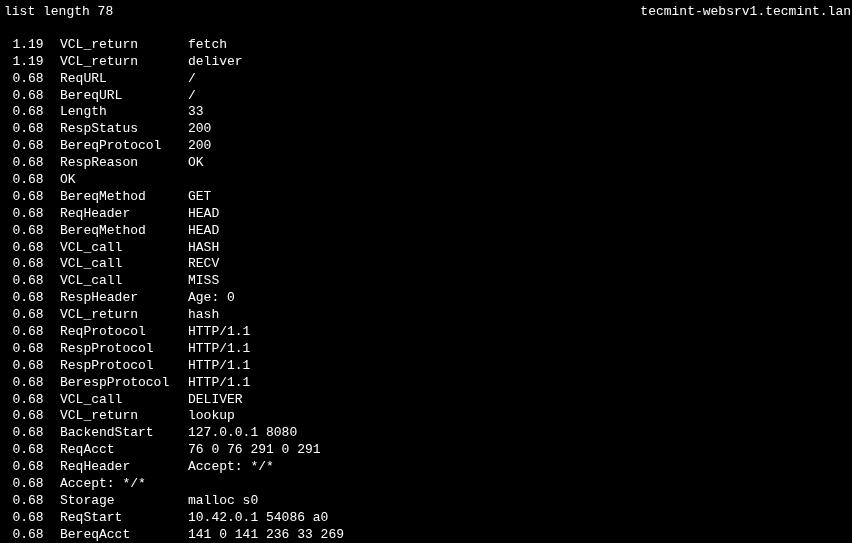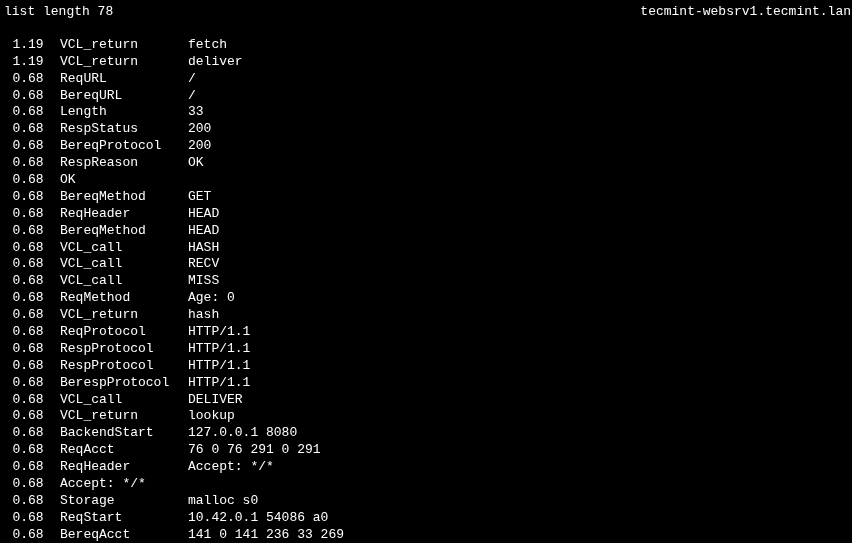--- a/index.html
+++ b/index.html
@@ -69,21 +69,21 @@
     <div class="row"><span class="col-val">0.68</span><span class="col-tag">RespStatus</span><span class="col-data">200</span></div>
     <div class="row"><span class="col-val">0.68</span><span class="col-tag">BereqProtocol</span><span class="col-data">200</span></div>
     <div class="row"><span class="col-val">0.68</span><span class="col-tag">RespReason</span><span class="col-data">OK</span></div>
     <div class="row"><span class="col-val">0.68</span><span class="col-data">OK</span></div>
     <div class="row"><span class="col-val">0.68</span><span class="col-tag">BereqMethod</span><span class="col-data">GET</span></div>
     <div class="row"><span class="col-val">0.68</span><span class="col-tag">ReqHeader</span><span class="col-data">HEAD</span></div>
     <div class="row"><span class="col-val">0.68</span><span class="col-tag">BereqMethod</span><span class="col-data">HEAD</span></div>
     <div class="row"><span class="col-val">0.68</span><span class="col-tag">VCL_call</span><span class="col-data">HASH</span></div>
     <div class="row"><span class="col-val">0.68</span><span class="col-tag">VCL_call</span><span class="col-data">RECV</span></div>
     <div class="row"><span class="col-val">0.68</span><span class="col-tag">VCL_call</span><span class="col-data">MISS</span></div>
-    <div class="row"><span class="col-val">0.68</span><span class="col-tag">ReqMethod</span><span class="col-data">Age: 0</span></div>
+    <div class="row"><span class="col-val">0.68</span><span class="col-tag">RespHeader</span><span class="col-data">Age: 0</span></div>
     <div class="row"><span class="col-val">0.68</span><span class="col-tag">VCL_return</span><span class="col-data">hash</span></div>
     <div class="row"><span class="col-val">0.68</span><span class="col-tag">ReqProtocol</span><span class="col-data">HTTP/1.1</span></div>
     <div class="row"><span class="col-val">0.68</span><span class="col-tag">RespProtocol</span><span class="col-data">HTTP/1.1</span></div>
     <div class="row"><span class="col-val">0.68</span><span class="col-tag">RespProtocol</span><span class="col-data">HTTP/1.1</span></div>
     <div class="row"><span class="col-val">0.68</span><span class="col-tag">BerespProtocol</span><span class="col-data">HTTP/1.1</span></div>
     <div class="row"><span class="col-val">0.68</span><span class="col-tag">VCL_call</span><span class="col-data">DELIVER</span></div>
     <div class="row"><span class="col-val">0.68</span><span class="col-tag">VCL_return</span><span class="col-data">lookup</span></div>
     <div class="row"><span class="col-val">0.68</span><span class="col-tag">BackendStart</span><span class="col-data">127.0.0.1 8080</span></div>
     <div class="row"><span class="col-val">0.68</span><span class="col-tag">ReqAcct</span><span class="col-data">76 0 76 291 0 291</span></div>
     <div class="row"><span class="col-val">0.68</span><span class="col-tag">ReqHeader</span><span class="col-data">Accept: */*</span></div>

